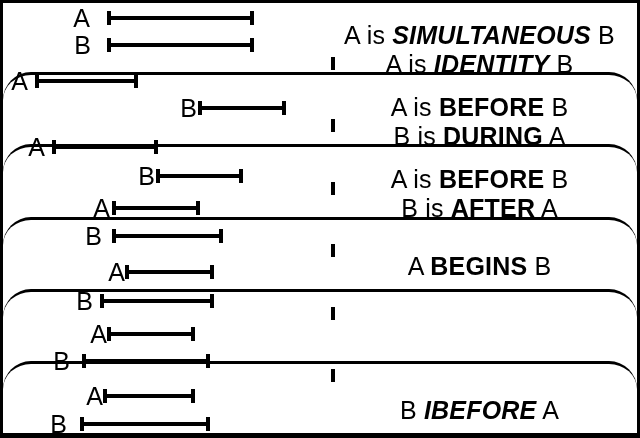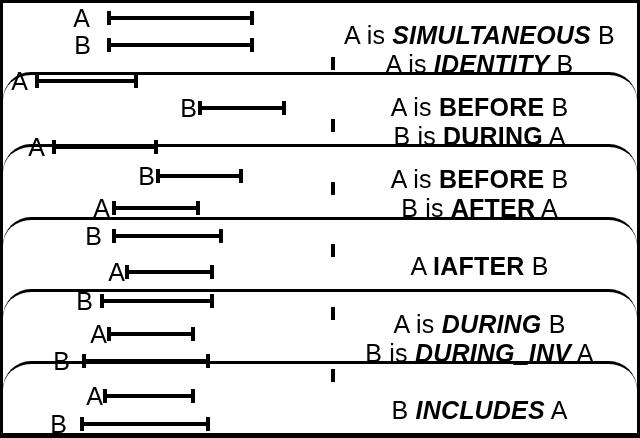--- a/index.html
+++ b/index.html
@@ -71,34 +71,30 @@
       <div class="row">
         <div class="diagram-space"></div>
         <div class="caption">
           <div class="cap-line"><span class="pre">A is </span><span class="kw">BEFORE</span><span class="post"> B</span></div>
           <div class="cap-line"><span class="pre">B is </span><span class="kw">AFTER</span><span class="post"> A</span></div>
         </div>
       </div>
       <div class="row">
         <div class="diagram-space"></div>
         <div class="caption">
-          <div class="cap-line"><span class="pre">A </span><span class="kw">IAFTER</span><span class="post"> B</span></div>
+          <div class="cap-line"><span class="pre">A </span><span class="kw">BEGINS</span><span class="post"> B</span></div>
         </div>
       </div>
       <div class="row">
         <div class="diagram-space"></div>
-        <div class="caption">
-          <div class="cap-line"><span class="pre">A is </span><span class="kw it">DURING</span><span class="post"> B</span></div>
-          <div class="cap-line"><span class="pre">B is </span><span class="kw it">DURING_INV</span><span class="post"> A</span></div>
-        </div>
       </div>
       <div class="row">
         <div class="diagram-space"></div>
         <div class="caption">
-          <div class="cap-line"><span class="pre">B </span><span class="kw it">INCLUDES</span><span class="post"> A</span></div>
+          <div class="cap-line"><span class="pre">B </span><span class="kw it">IBEFORE</span><span class="post"> A</span></div>
         </div>
       </div>
     </div>
   <div class="overlay">
       <span class="int-label" style="left: 48px; width: 42px; top: 3.5px;">A</span>
       <div class="bar" style="left: 107px; width: 147px; top: 10.5px;">
         <div class="shaft"></div>
       </div>
       <span class="int-label" style="left: 49px; width: 42px; top: 30.5px;">B</span>
       <div class="bar" style="left: 107px; width: 147px; top: 37.5px;">

